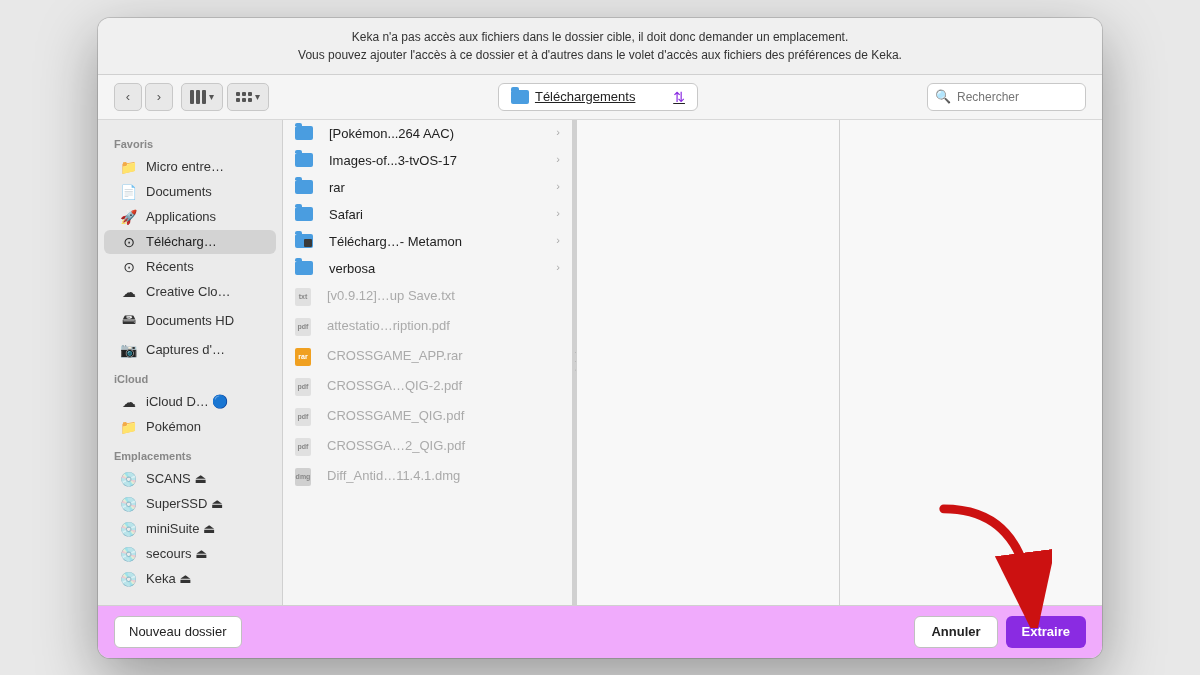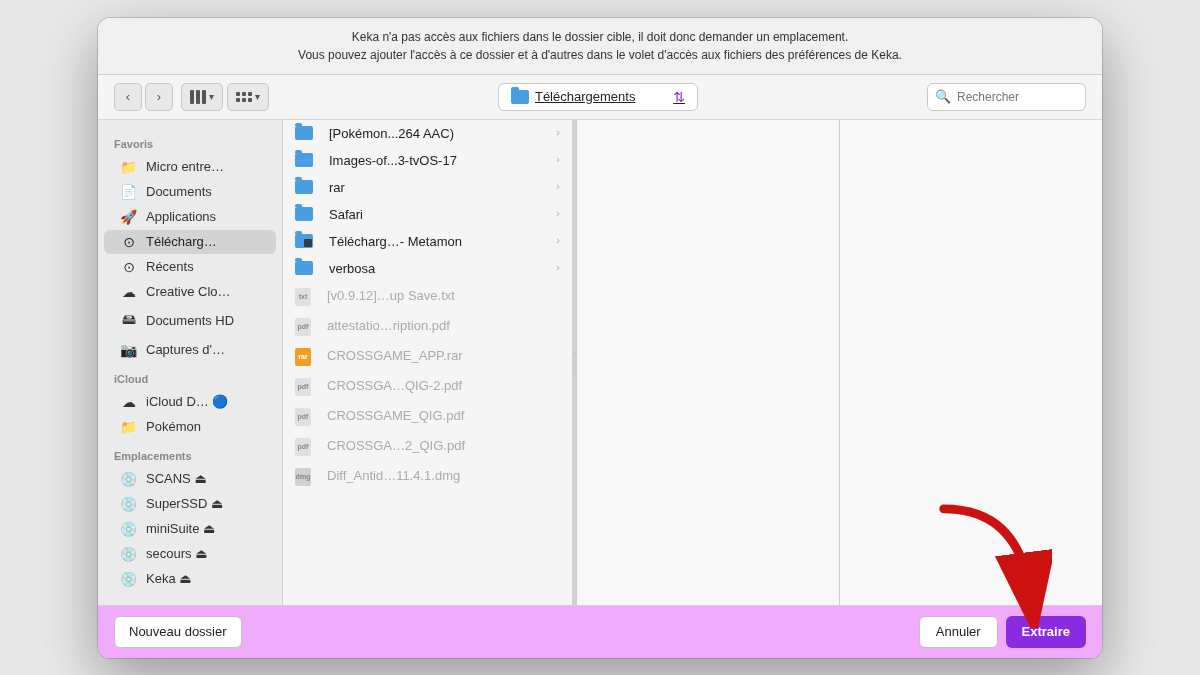--- a/index.html
+++ b/index.html
@@ -290,20 +290,21 @@
     }
     .btn-annuler {
       height: 32px;
       padding: 0 16px;
       background: white;
       border: 1px solid #c0c0c0;
       border-radius: 6px;
       font-size: 13px;
       cursor: pointer;
       color: #222;
+      font-weight: bold;
     }
     .btn-extraire {
       height: 32px;
       padding: 0 16px;
       background: #8a2be2;
       border: none;
       border-radius: 6px;
       font-size: 13px;
       font-weight: 600;
       cursor: pointer;

